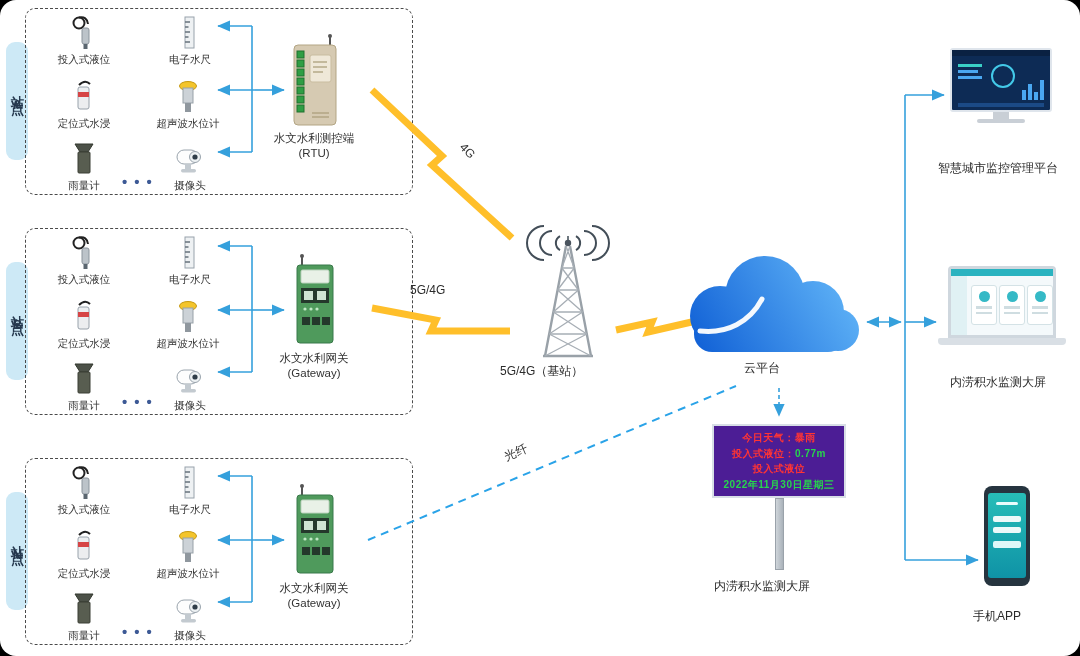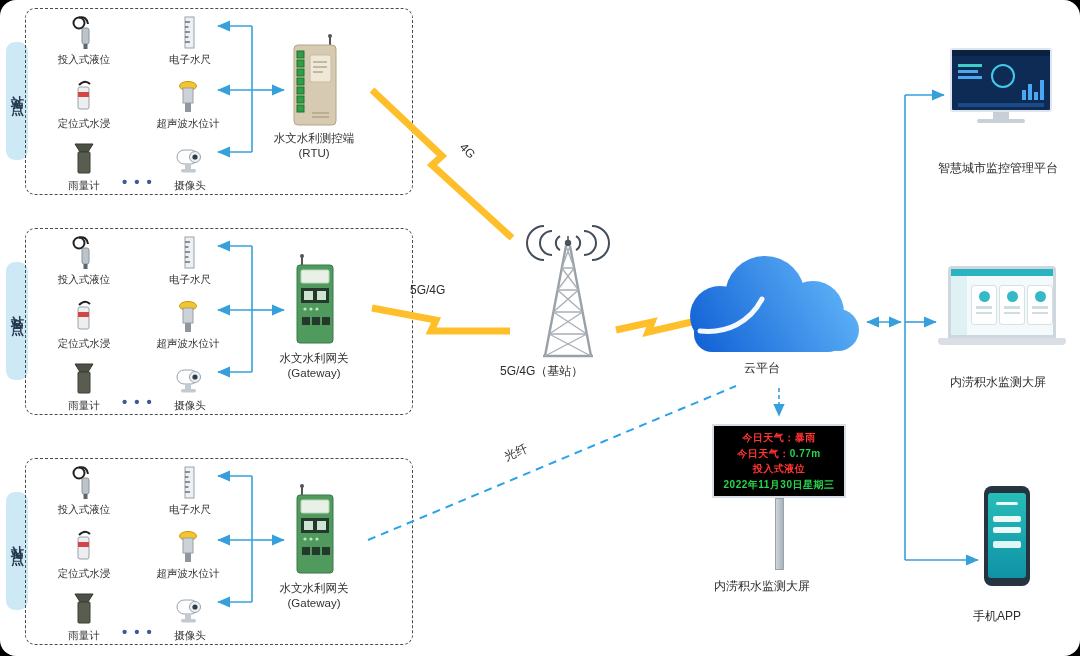--- a/index.html
+++ b/index.html
@@ -14,21 +14,21 @@
   .ic{height:36px;display:flex;align-items:flex-end;justify-content:center;}
   .slb{font-size:10.5px;color:#333;margin-top:2px;white-space:nowrap;}
   .dots{position:absolute;color:#3d5a96;font-size:15px;letter-spacing:7px;font-weight:700;}
   .dev{position:absolute;}
   .devlb{position:absolute;text-align:center;font-size:11.5px;color:#333;line-height:1.3;}
   .lbl{position:absolute;font-size:12px;color:#2b2b2b;white-space:nowrap;}
   .lbl.c{text-align:left;}
   .rot{position:absolute;font-size:12px;color:#333;white-space:nowrap;transform-origin:left center;}
   .ov{position:absolute;left:0;top:0;z-index:40;pointer-events:none;}
   
-  .led{position:absolute;left:712px;top:424px;width:134px;height:74px;background:#000000;border:2px solid #d8dee6;
+  .led{position:absolute;left:712px;top:424px;width:134px;height:74px;background:#4c1d95;border:2px solid #d8dee6;
        box-sizing:border-box;display:flex;flex-direction:column;justify-content:center;text-align:center;z-index:30;}
   .led div{font-size:10px;line-height:15.5px;font-weight:700;letter-spacing:.5px;}
   .lr{color:#ff3434}.lg{color:#27d64c}
   .pole{position:absolute;left:775px;top:498px;width:9px;height:72px;background:linear-gradient(90deg,#cfd5da,#aab2ba);
         border:1px solid #9aa2aa;box-sizing:border-box;}
   
   .mon{position:absolute;left:950px;top:48px;width:102px;height:64px;background:#0d2b55;border:2px solid #dfe5ec;border-radius:3px;box-sizing:border-box;}
   .mon i{position:absolute;display:block;}
   .m-top{left:0;top:0;width:98px;height:6px;background:#0a2142;}
   .m-c{left:39px;top:14px;width:20px;height:20px;border:2px solid #43c9e8;border-radius:50%;}
@@ -332,21 +332,21 @@
   </div>
 
   <div class="rot" style="left:462px;top:138px;transform:rotate(47deg)">4G</div>
   <div class="lbl" style="left:410px;top:283px">5G/4G</div>
   <div class="lbl c" style="left:500px;top:363px;width:136px">5G/4G（基站）</div>
   <div class="lbl c" style="left:744px;top:360px;width:70px">云平台</div>
   <div class="rot" style="left:505px;top:449px;transform:rotate(-23deg)">光纤</div>
 
   <div class="led">
     <div class="lr">今日天气：暴雨</div>
-    <div><span class="lr">今日天气：</span><span class="lg">0.77m</span></div>
+    <div><span class="lr">投入式液位：</span><span class="lg">0.77m</span></div>
     <div class="lr">投入式液位</div>
     <div class="lg">2022年11月30日星期三</div>
   </div>
   <div class="pole"></div>
   <div class="lbl c" style="left:714px;top:578px;width:130px">内涝积水监测大屏</div>
 
   <div class="mon">
     <i class="m-top"></i>
     <i class="m-b1"></i>
     <i class="m-b2"></i>

